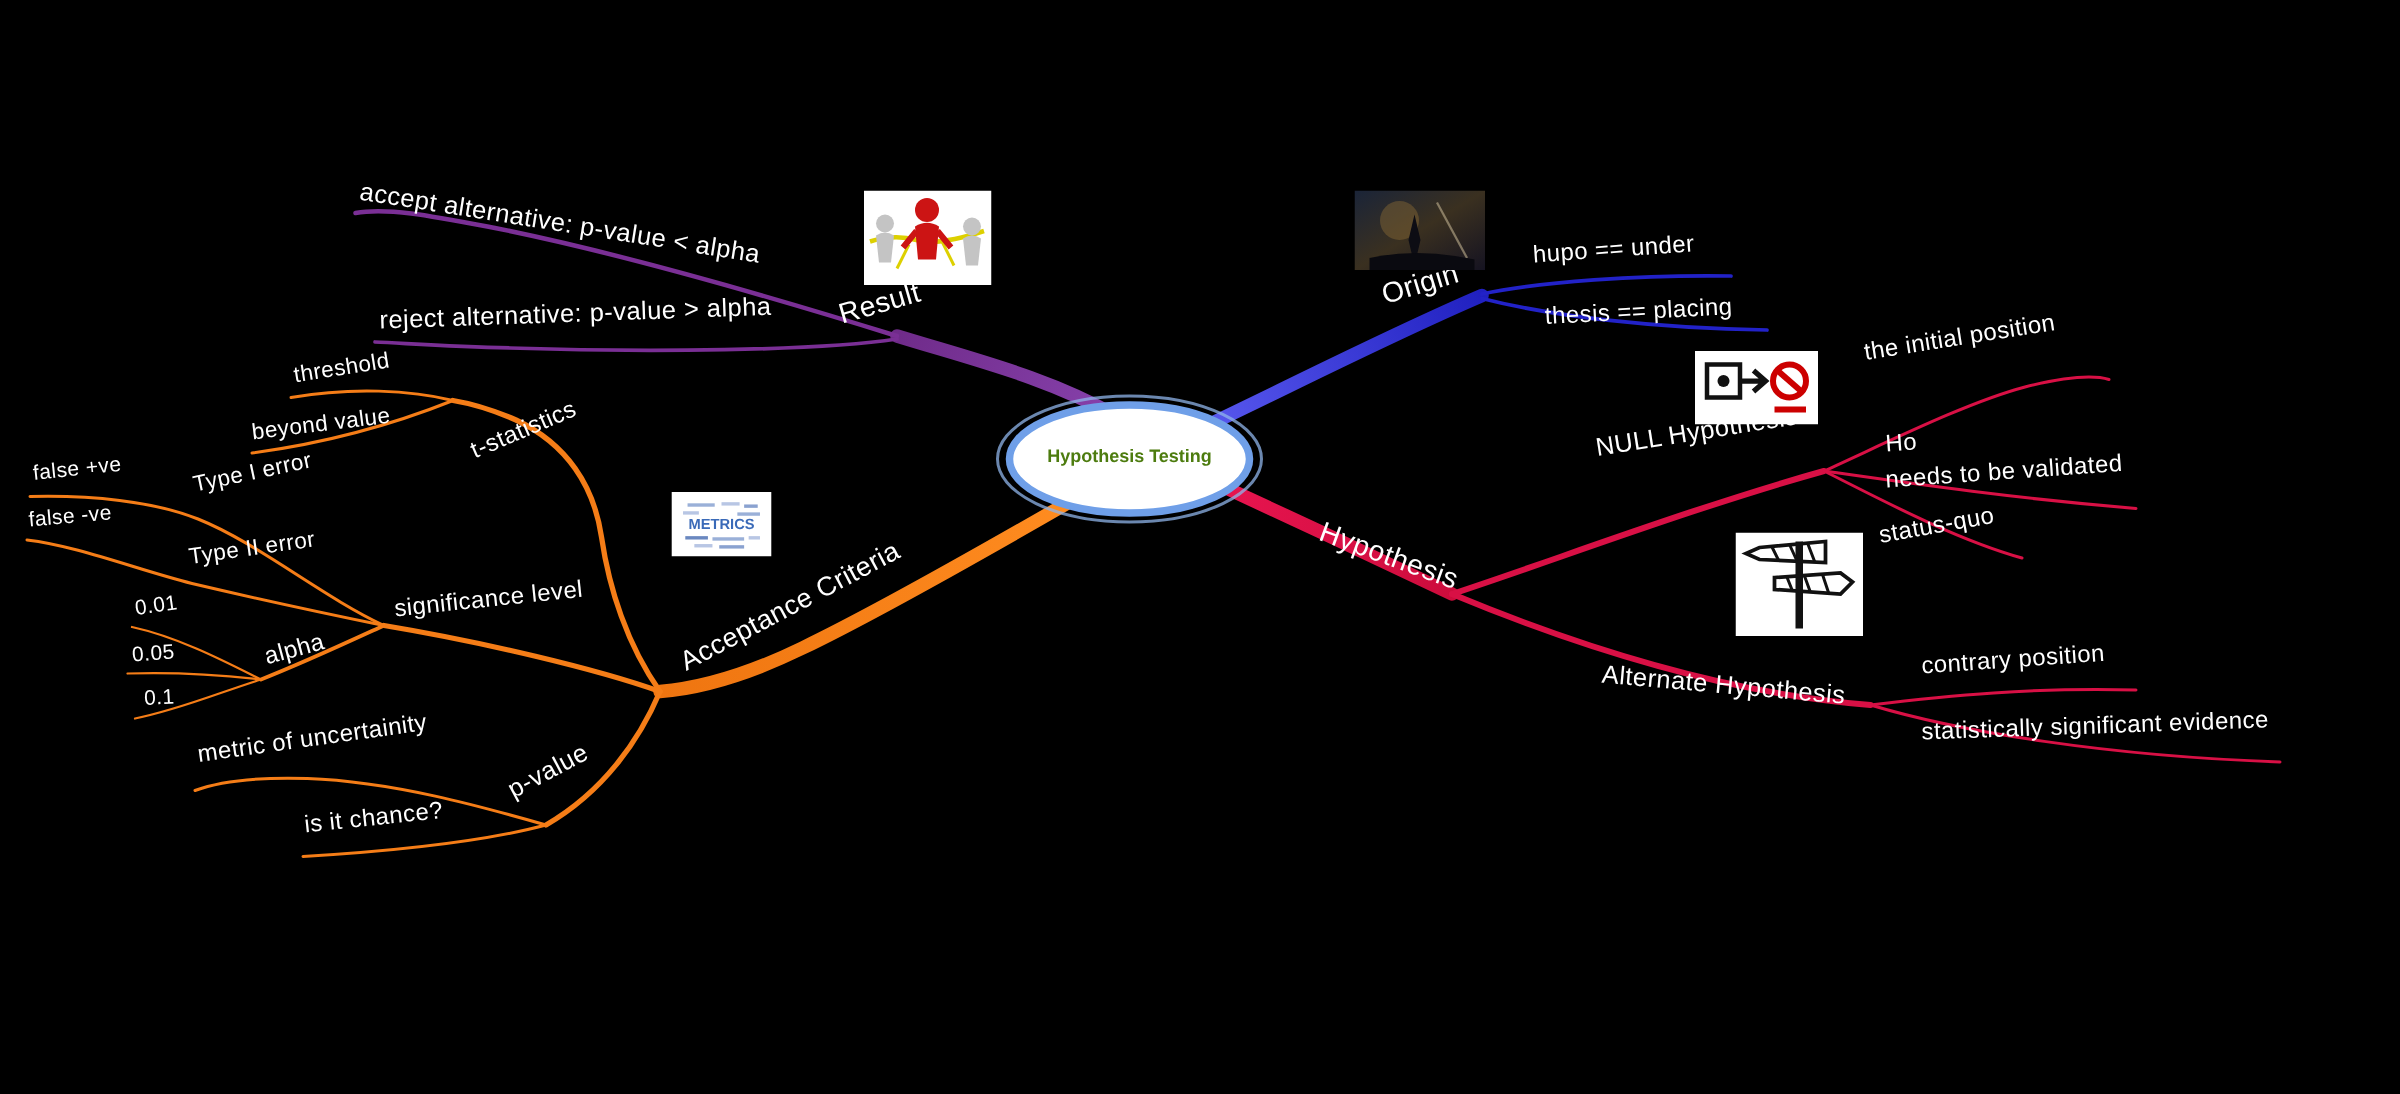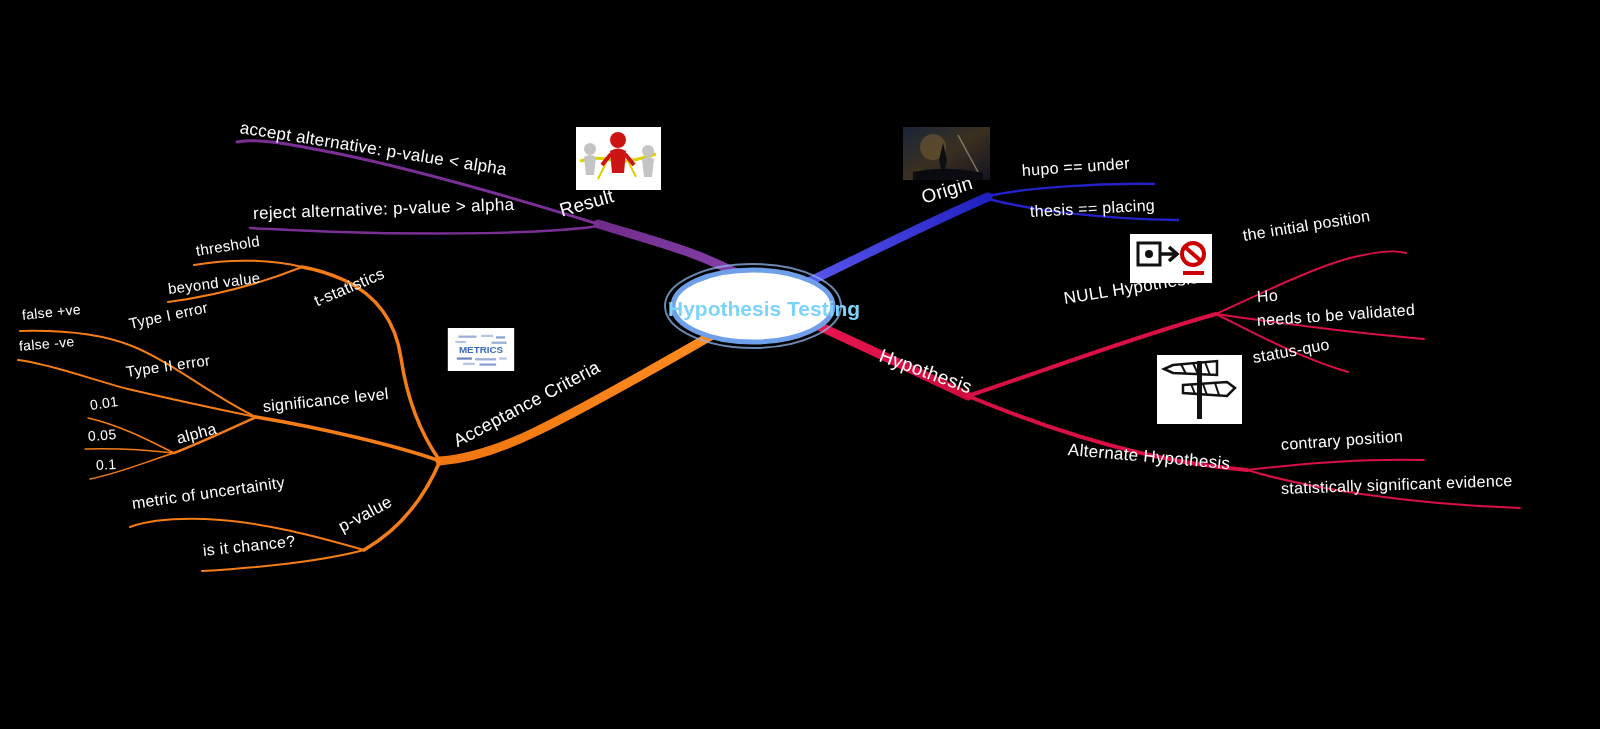--- a/index.html
+++ b/index.html
@@ -8,21 +8,21 @@
     overflow:hidden; font-family:"Liberation Sans", sans-serif;
   }
   .branches { position:absolute; left:0; top:0; width:1600px; height:729px; }
   .branches path { fill:none; stroke-linecap:round; }
   .node {
     position:absolute; color:#fff; white-space:nowrap;
     transform-origin:left center; letter-spacing:0.3px;
   }
   .lbl-title {
     left:668px; top:297px; width:170px; text-align:center;
-    color:#7dd3fc; font-weight:bold; font-size:21px; letter-spacing:0;
+    color:#4d7c0f; font-weight:bold; font-size:12px; letter-spacing:0;
   }
   .fs-main { font-size:19px; }
   .fs-mid  { font-size:16px; }
   .fs-leaf { font-size:15px; }
   .fs-tiny { font-size:14px; }
 
   .lbl-result     { left:560px;  top:200px; transform:rotate(-16deg); }
   .lbl-accept     { left:240px;  top:118px; font-size:17px; transform:rotate(9deg); }
   .lbl-reject     { left:253px;  top:204px; font-size:17px; transform:rotate(-2deg); }
   .lbl-origin     { left:922px;  top:187px; transform:rotate(-17deg); }

